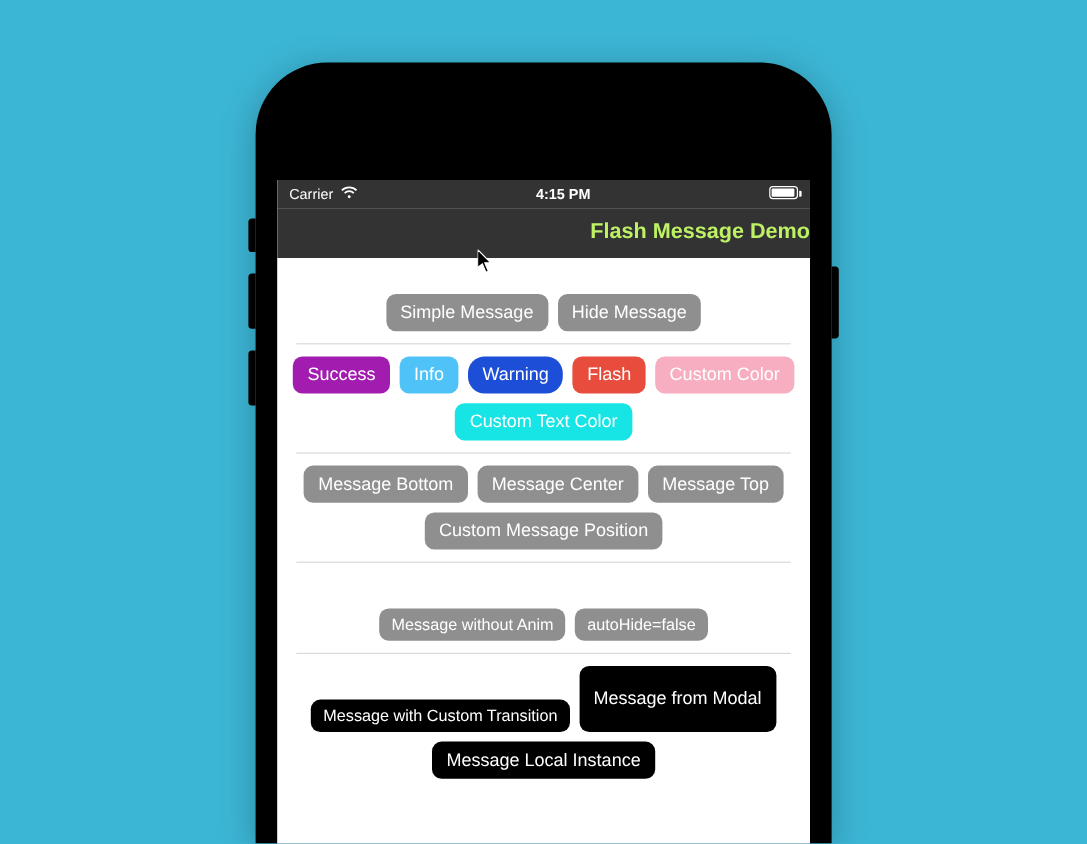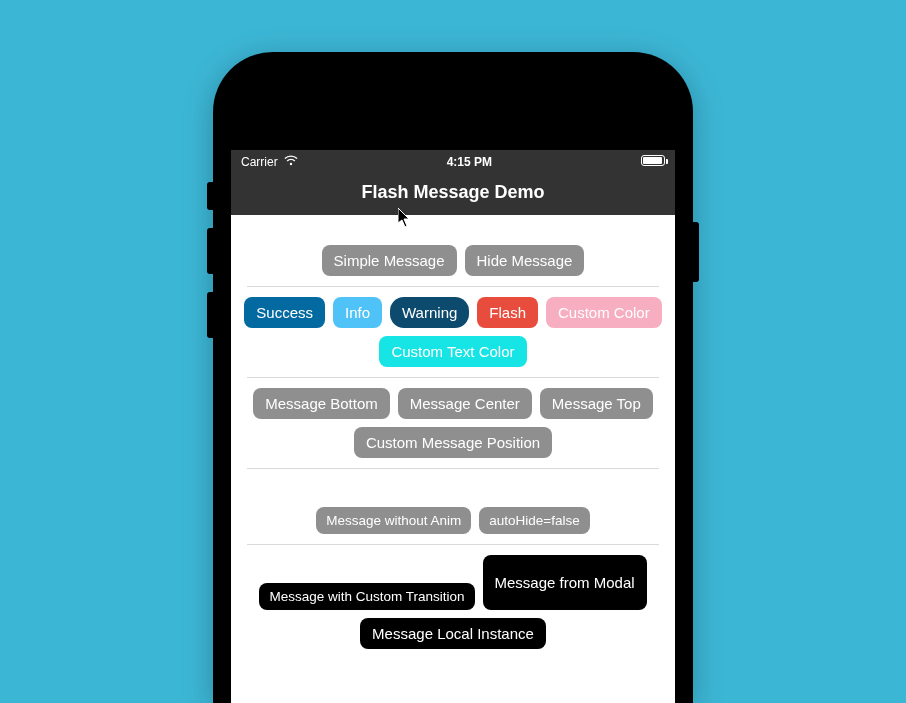--- a/index.html
+++ b/index.html
@@ -82,22 +82,22 @@
   }
   .status-right .battery .fill {
     position: absolute;
     left: 1px; top: 1px; bottom: 1px;
     width: 19px;
     background: #fff;
     border-radius: 1px;
   }
   .app-header {
     background: #333;
-    color: #ffffff;
-    text-align: center;
+    color: #bef264;
+    text-align: right;
     padding: 8px 0 12px;
     font-size: 18px;
     font-weight: 600;
   }
   .content {
     padding: 20px 10px 0;
   }
   .section {
     padding: 10px 0;
     display: flex;
@@ -115,23 +115,23 @@
     font-size: 15px;
     padding: 7px 12px;
     border-radius: 8px;
     background: #8f8f8f;
     cursor: pointer;
     font-family: inherit;
     white-space: nowrap;
   }
   .btn.sm { font-size: 13.5px; padding: 6px 10px; margin-top: 28px; }
   .btn.magenta { background: #c816e0; }
-  .btn.success { background: #0369a1; }
+  .btn.success { background: #a21caf; }
   .btn.info    { background: #4fc3f7; }
-  .btn.warning { background: #0c4a6e; border-radius: 14px; }
+  .btn.warning { background: #1d4ed8; border-radius: 14px; }
   .btn.danger  { background: #e74c3c; }
   .btn.pink    { background: #f7aec0; }
   .btn.cyan    { background: #17e4e4; }
   .btn.black   { background: #000; }
   .cursor {
     position: absolute;
     pointer-events: none;
   }
 </style>
 </head>

